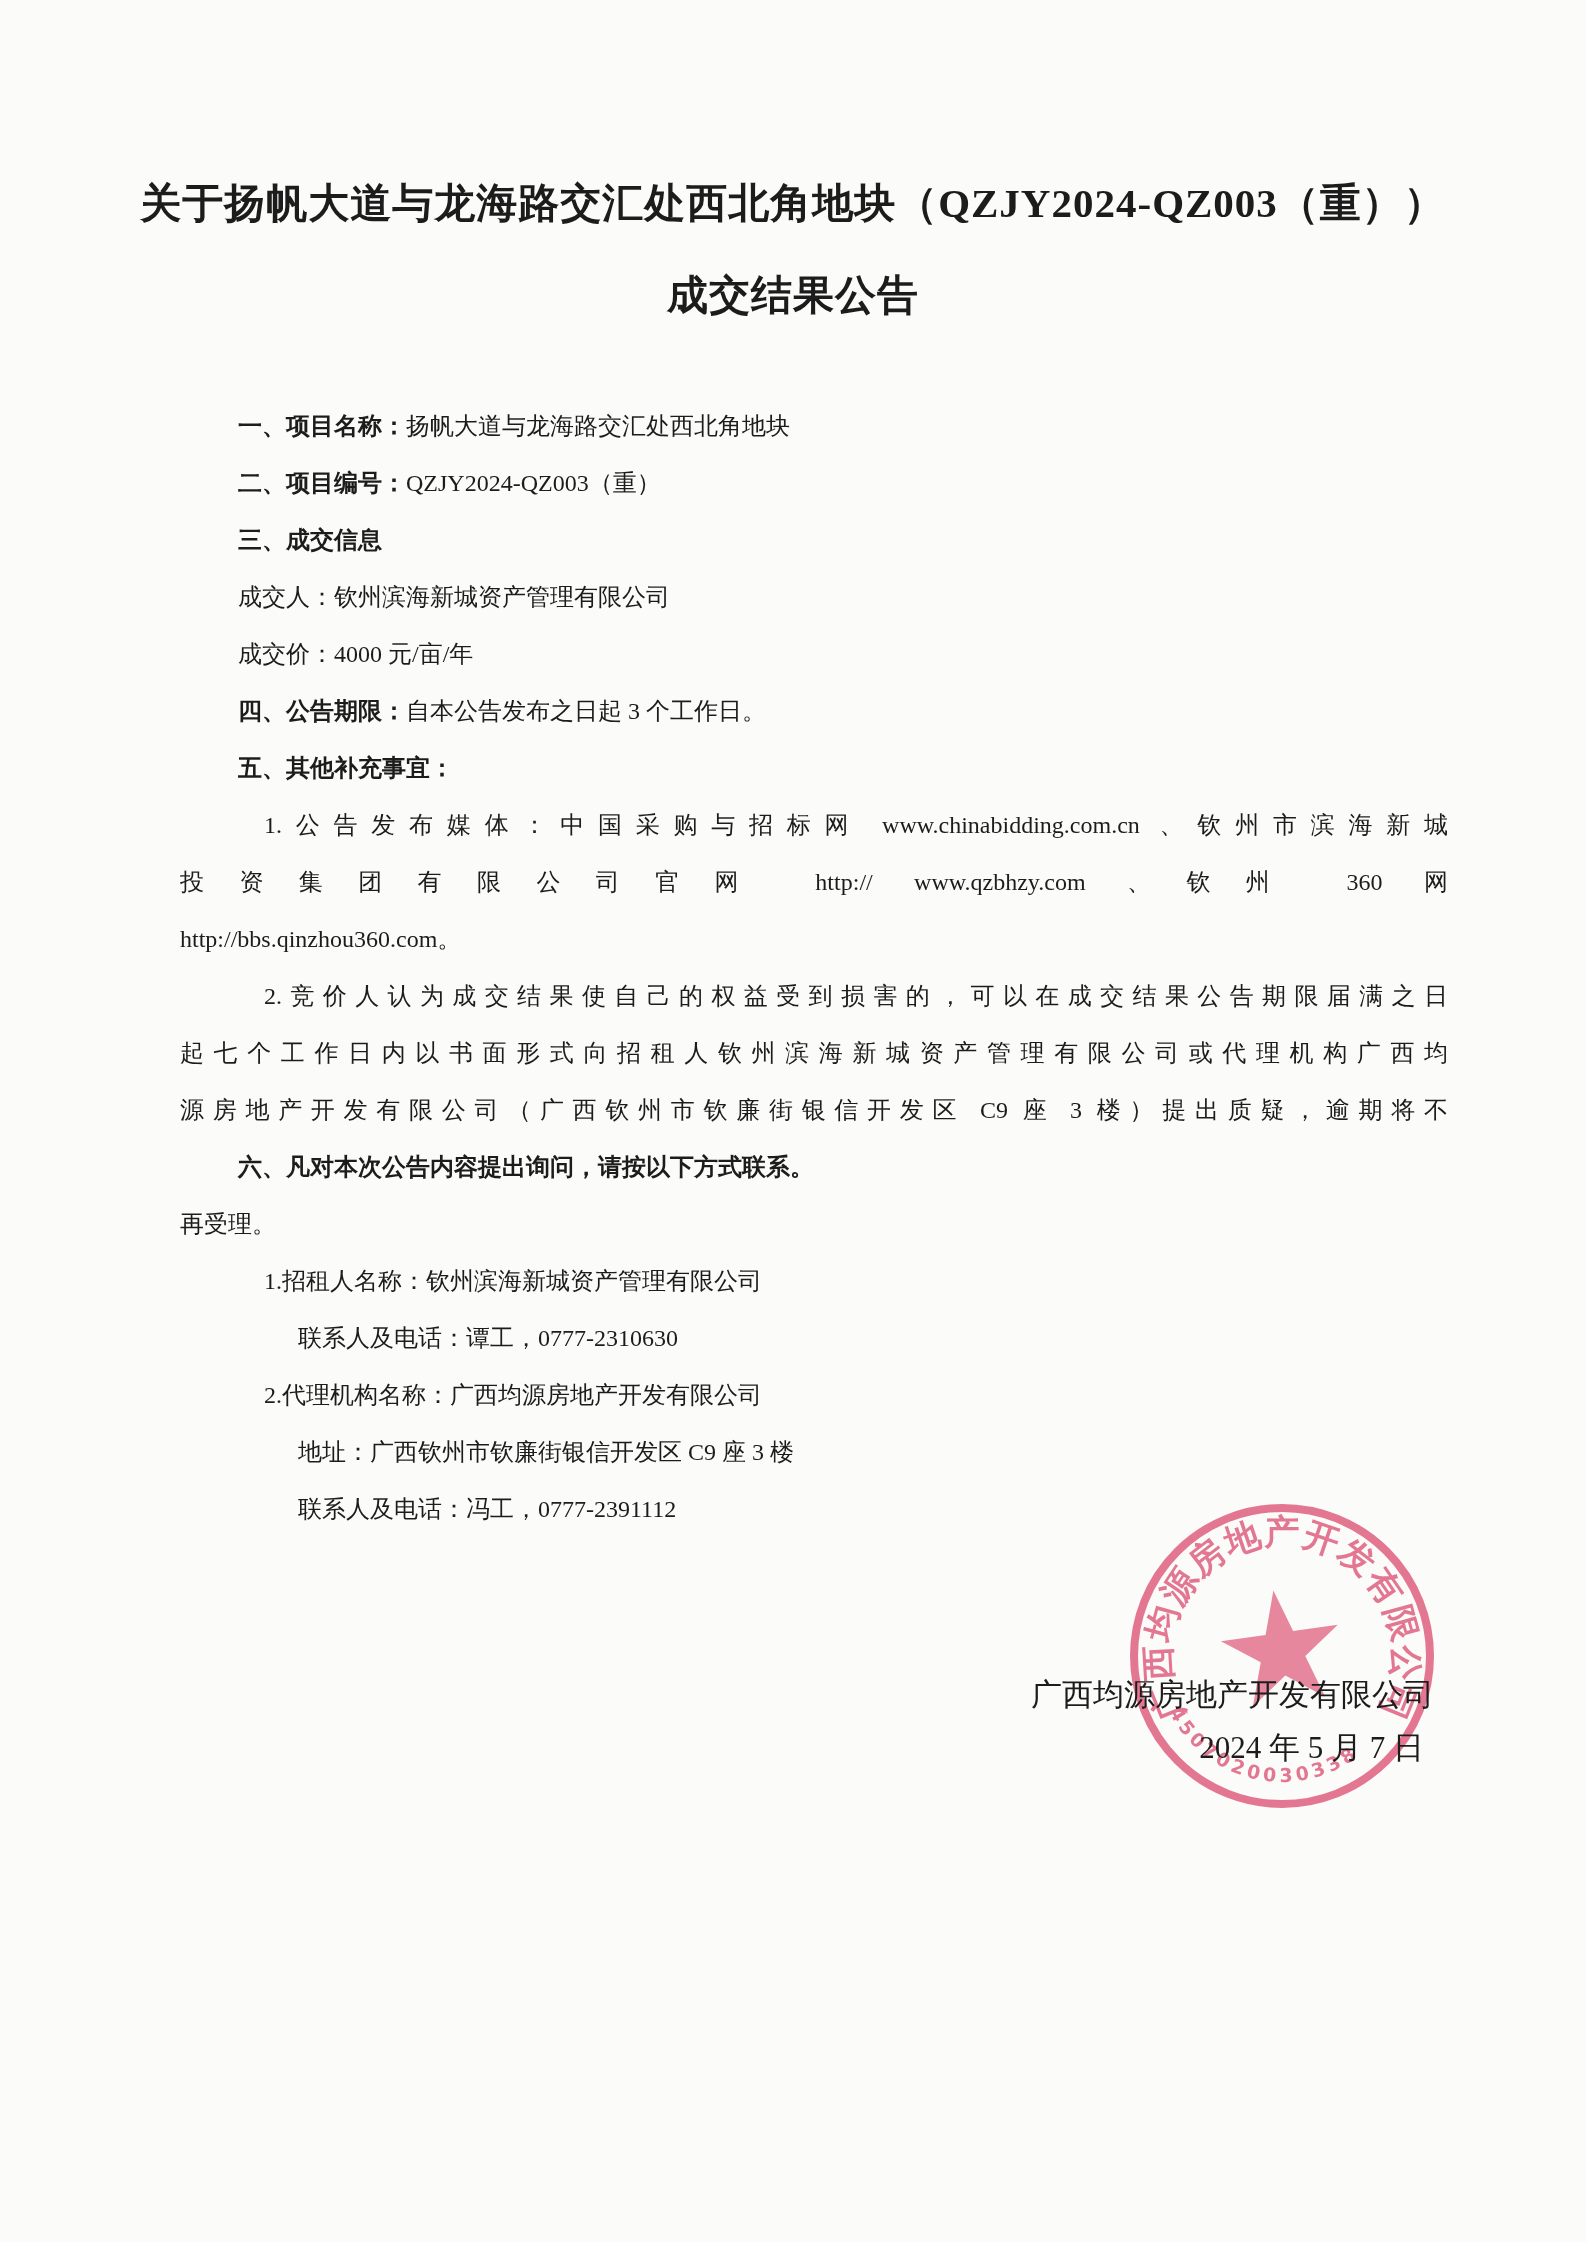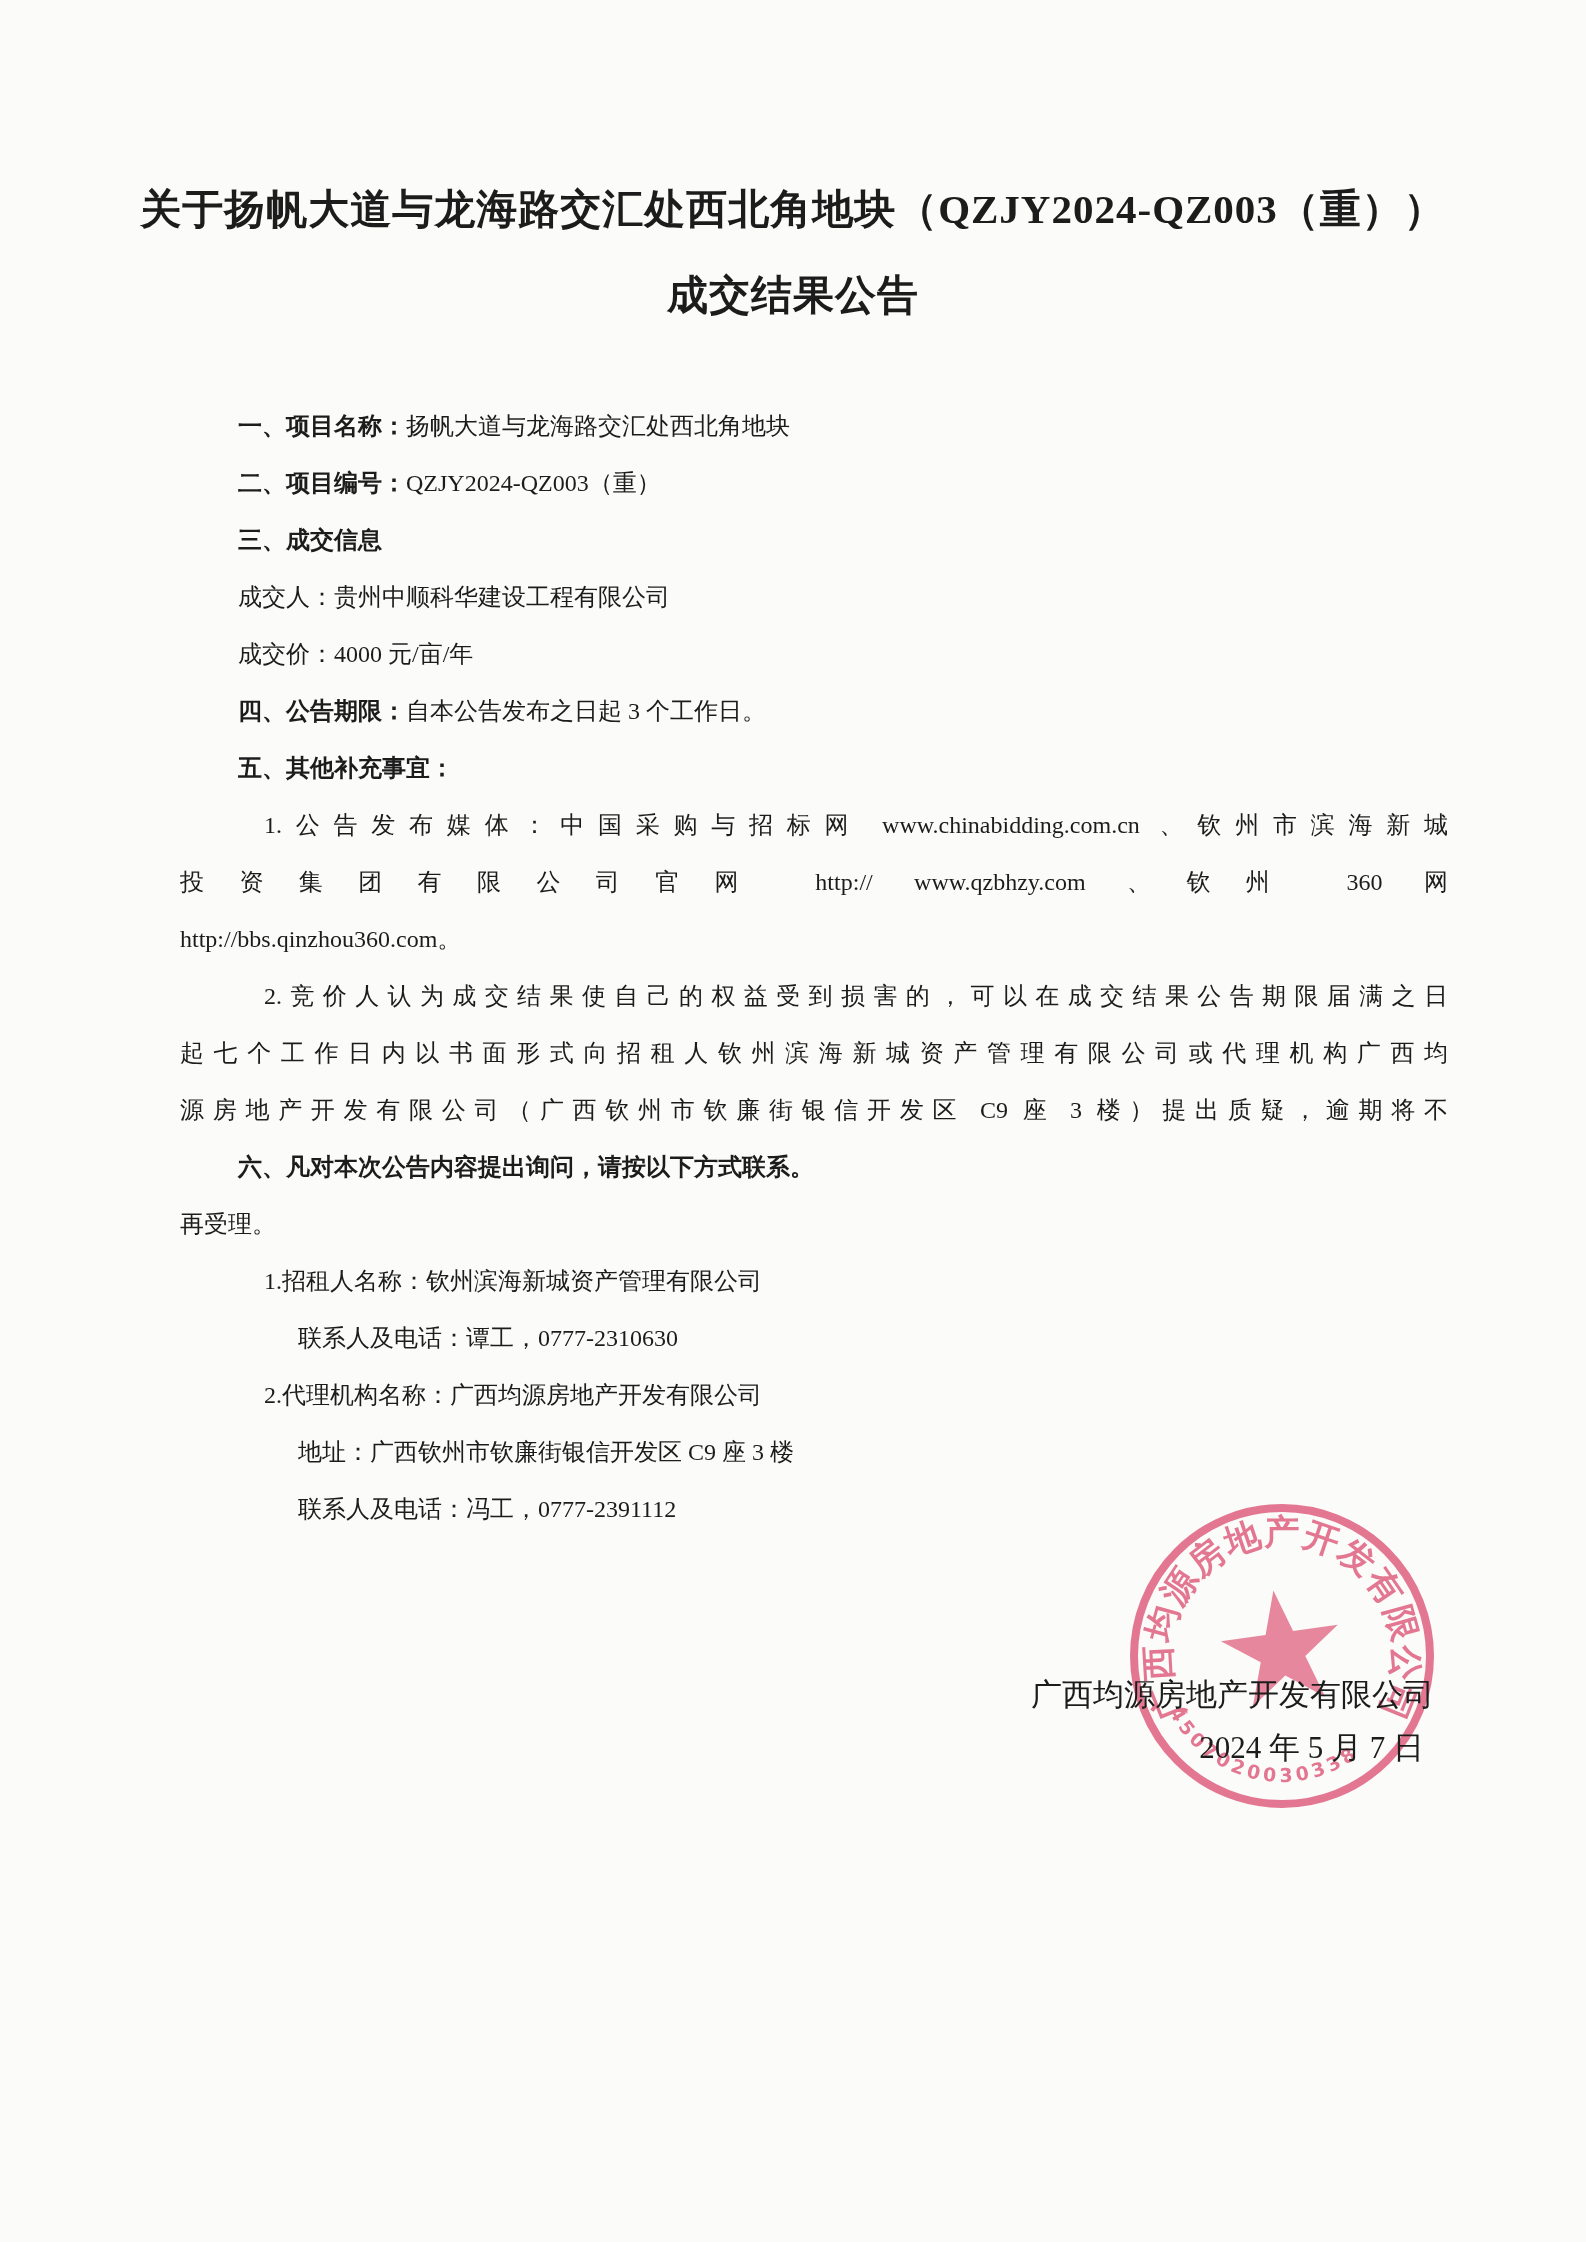--- a/index.html
+++ b/index.html
@@ -8,21 +8,21 @@
     background:#fbfbf9;
     color:#1c1c1c;
     font-family:"Liberation Serif","DejaVu Serif",serif;
     overflow:hidden;
   }
   .page{position:absolute;inset:0;}
   .title{
     position:absolute;left:0;right:0;text-align:center;
     font-weight:bold;font-size:41px;letter-spacing:1px;white-space:nowrap;
   }
-  .title.l1{top:182px;}
+  .title.l1{top:176px;}
   .title.l2{top:268px;}
   .content{
     position:absolute;left:180px;top:398px;width:1268px;
     font-size:24px;
   }
   .ln{height:57px;line-height:57px;white-space:nowrap;}
   .ln.stretch{white-space:normal;text-align:justify;text-align-last:justify;}
   .ind-a{padding-left:58px;}
   .ind-b{padding-left:84px;}
   .ind-c{padding-left:118px;}
@@ -46,21 +46,21 @@
 
 <div class="page">
 
   <div class="title l1">关于扬帆大道与龙海路交汇处西北角地块（QZJY2024-QZ003（重））</div>
   <div class="title l2">成交结果公告</div>
 
   <div class="content">
     <div class="ln ind-a"><span class="b">一、项目名称：</span><span>扬帆大道与龙海路交汇处西北角地块</span></div>
     <div class="ln ind-a"><span class="b">二、项目编号：</span><span>QZJY2024-QZ003（重）</span></div>
     <div class="ln ind-a"><span class="b">三、成交信息</span><span></span></div>
-    <div class="ln ind-a"><span class="b"></span><span>成交人：贵州中顺科华建设工程有限公司</span></div>
+    <div class="ln ind-a"><span class="b"></span><span>成交人：钦州滨海新城资产管理有限公司</span></div>
     <div class="ln ind-a"><span class="b"></span><span>成交价：4000 元/亩/年</span></div>
     <div class="ln ind-a"><span class="b">四、公告期限：</span><span>自本公告发布之日起 3 个工作日。</span></div>
     <div class="ln ind-a"><span class="b">五、其他补充事宜：</span><span></span></div>
     <div class="ln ind-b stretch"><span class="b"></span><span>1.公告发布媒体：中国采购与招标网 www.chinabidding.com.cn 、钦州市滨海新城</span></div>
     <div class="ln stretch"><span class="b"></span><span>投资集团有限公司官网 http:// www.qzbhzy.com 、钦州 360 网</span></div>
     <div class="ln"><span class="b"></span><span>http://bbs.qinzhou360.com。</span></div>
     <div class="ln ind-b stretch"><span class="b"></span><span>2.竞价人认为成交结果使自己的权益受到损害的，可以在成交结果公告期限届满之日</span></div>
     <div class="ln stretch"><span class="b"></span><span>起七个工作日内以书面形式向招租人钦州滨海新城资产管理有限公司或代理机构广西均</span></div>
     <div class="ln stretch"><span class="b"></span><span>源房地产开发有限公司（广西钦州市钦廉街银信开发区 C9 座 3 楼）提出质疑，逾期将不</span></div>
     <div class="ln ind-a"><span class="b">六、凡对本次公告内容提出询问，请按以下方式联系。</span><span></span></div>

